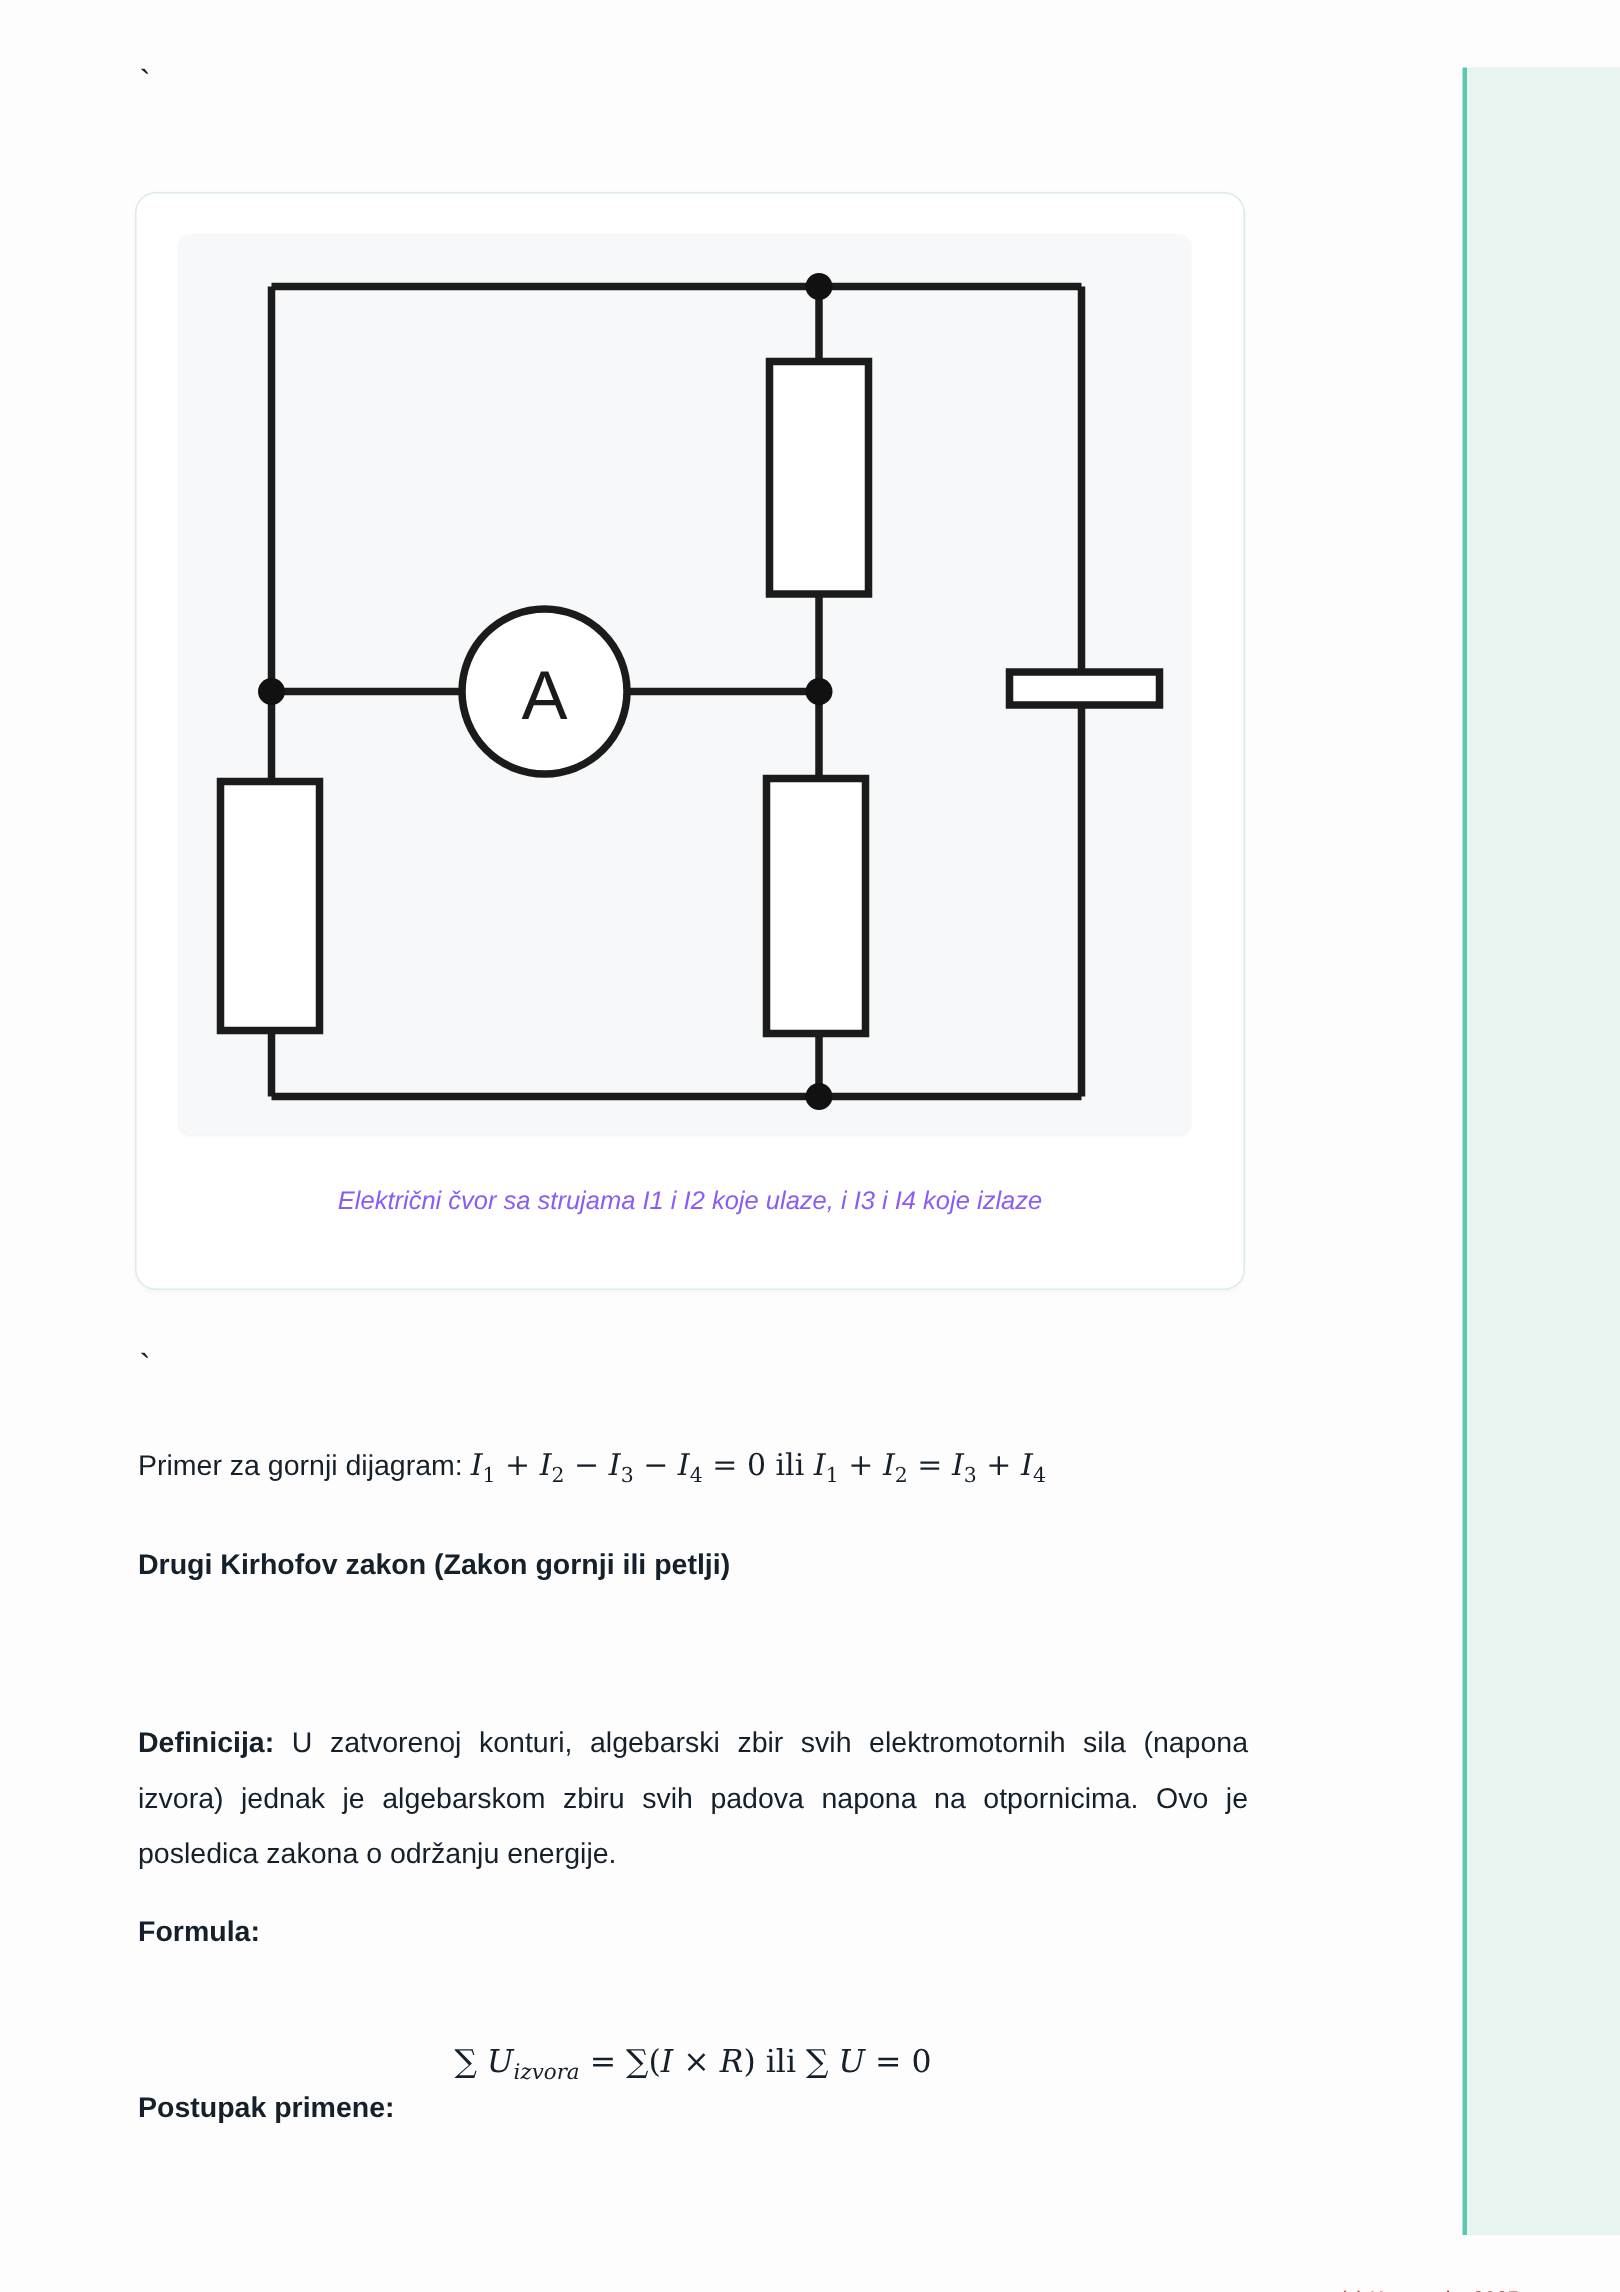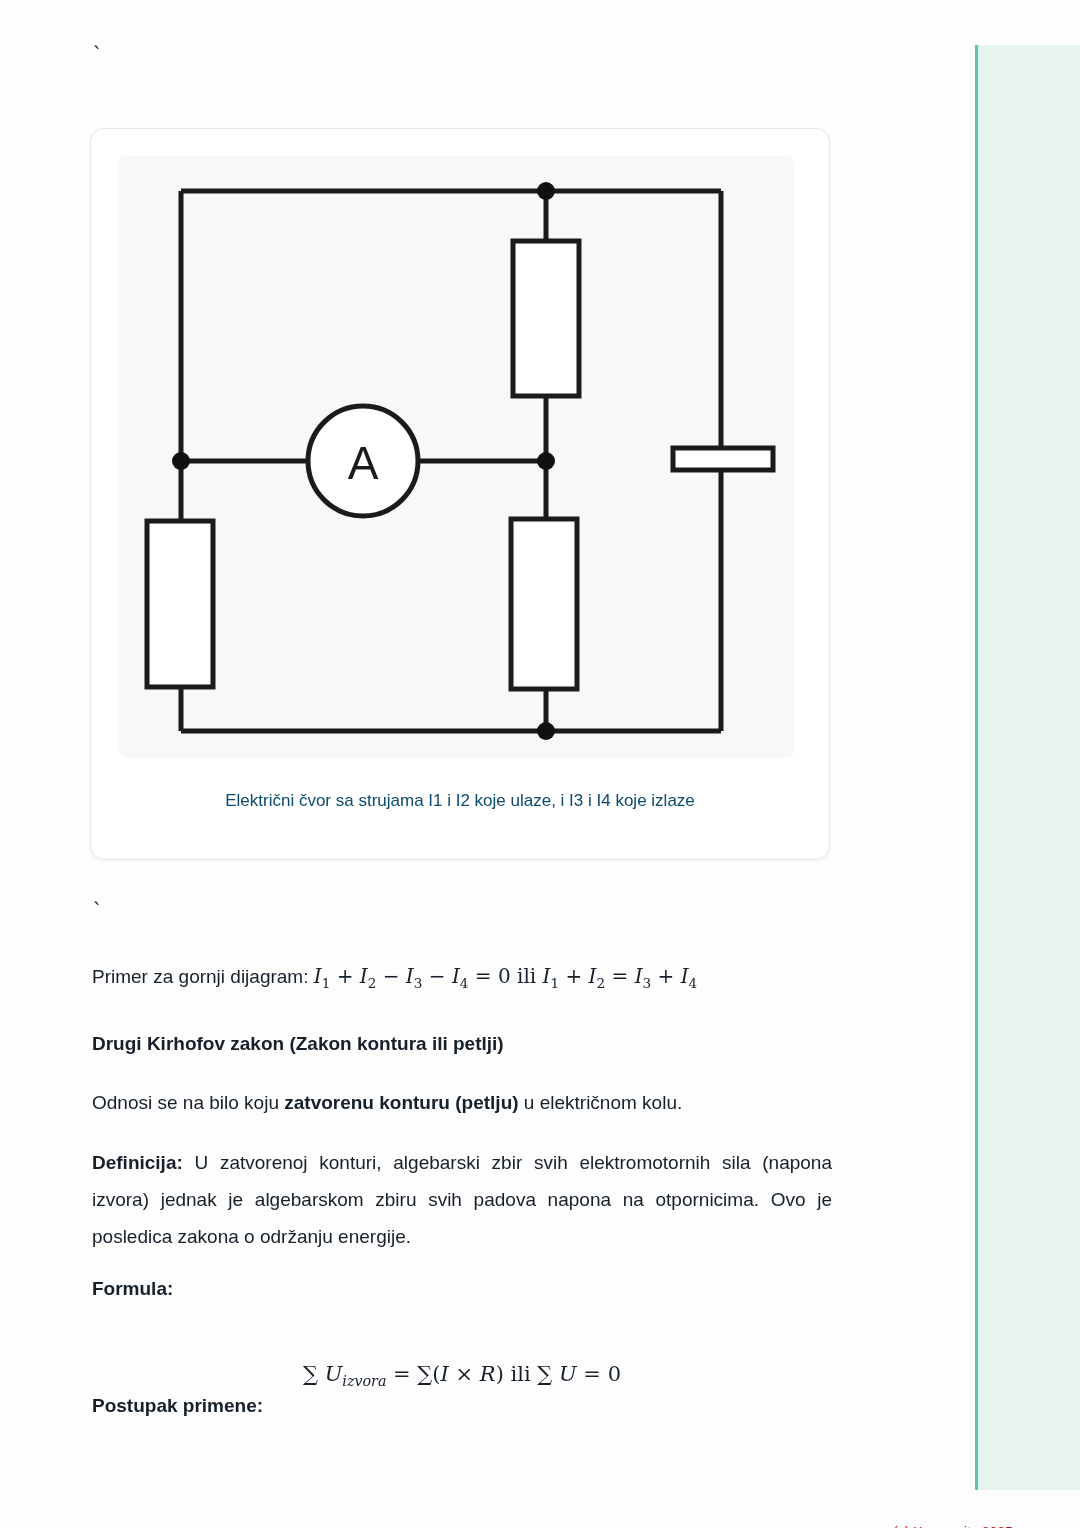--- a/index.html
+++ b/index.html
@@ -65,22 +65,23 @@
     background: #f7f8f9;
     border-radius: 8px;
     box-shadow: 0 1px 2px rgba(0,0,0,.05);
   }
   .figure-caption {
     position: absolute;
     top: 662px;
     left: 0;
     width: 100%;
     text-align: center;
+    font-style: italic;
     font-size: 17px;
-    color: #0c4a6e;
+    color: #8b5cf6;
   }
 
   
   .tblock {
     position: absolute;
     left: 92px;
     width: 740px;
     font-size: 19px;
     line-height: 30px;
     color: #15202b;
@@ -150,23 +151,22 @@
     </div>
     <div class="figure-caption">Električni čvor sa strujama I1 i I2 koje ulaze, i I3 i I4 koje izlaze</div>
   </div>
 
   <div class="tick mid">`</div>
 
   <div class="tblock example-line">
     <span>Primer za gornji dijagram: </span><span class="math"><i class="mvar">I</i><sub>1</sub><span> + </span><i class="mvar">I</i><sub>2</sub><span> − </span><i class="mvar">I</i><sub>3</sub><span> − </span><i class="mvar">I</i><sub>4</sub><span> = 0 ili </span><i class="mvar">I</i><sub>1</sub><span> + </span><i class="mvar">I</i><sub>2</sub><span> = </span><i class="mvar">I</i><sub>3</sub><span> + </span><i class="mvar">I</i><sub>4</sub></span>
   </div>
 
-  <div class="tblock heading-2 heading">Drugi Kirhofov zakon (Zakon kontura ili petlji)</div>
+  <div class="tblock heading-2 heading">Drugi Kirhofov zakon (Zakon gornji ili petlji)</div>
 
-  <div class="tblock odnosi"><span>Odnosi se na bilo koju </span><b>zatvorenu konturu (petlju)</b><span> u električnom kolu.</span></div>
 
   <div class="tblock formula-label">Formula:</div>
 
   <div class="tblock definicija"><b>Definicija:</b><span> U zatvorenoj konturi, algebarski zbir svih elektromotornih sila (napona izvora) jednak je algebarskom zbiru svih padova napona na otpornicima. Ovo je posledica zakona o održanju energije.</span></div>
 
   <div class="tblock formula-math math"><span>∑ </span><i class="mvar">U</i><sub class="it">izvora</sub><span> = ∑(</span><i class="mvar">I</i><span> × </span><i class="mvar">R</i><span>)  ili  ∑ </span><i class="mvar">U</i><span> = 0</span></div>
 
   <div class="tblock postupak">Postupak primene:</div>
 
   <div class="footer-note">(c) Knowunity 2025</div>

